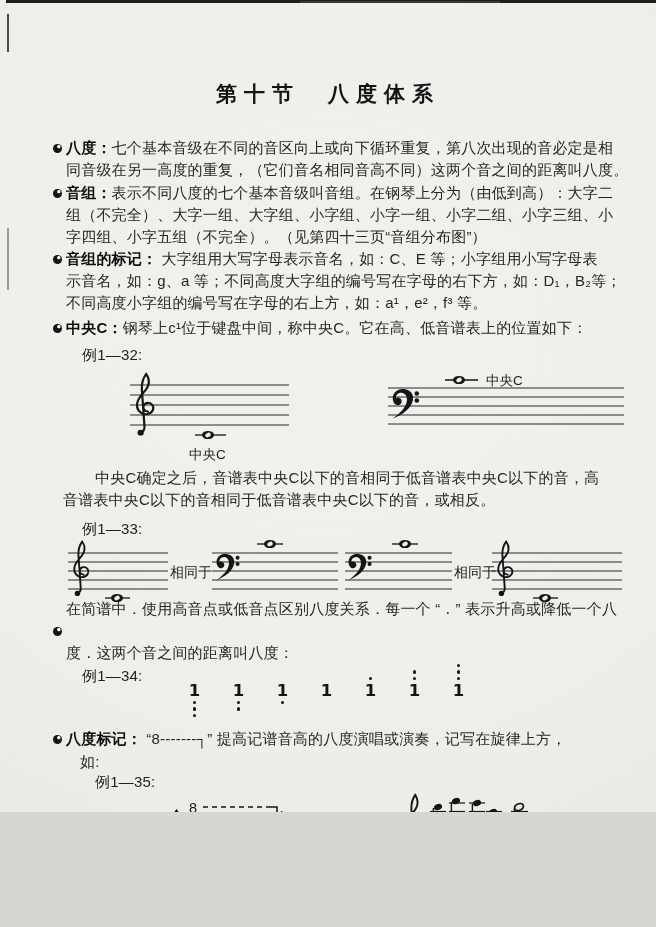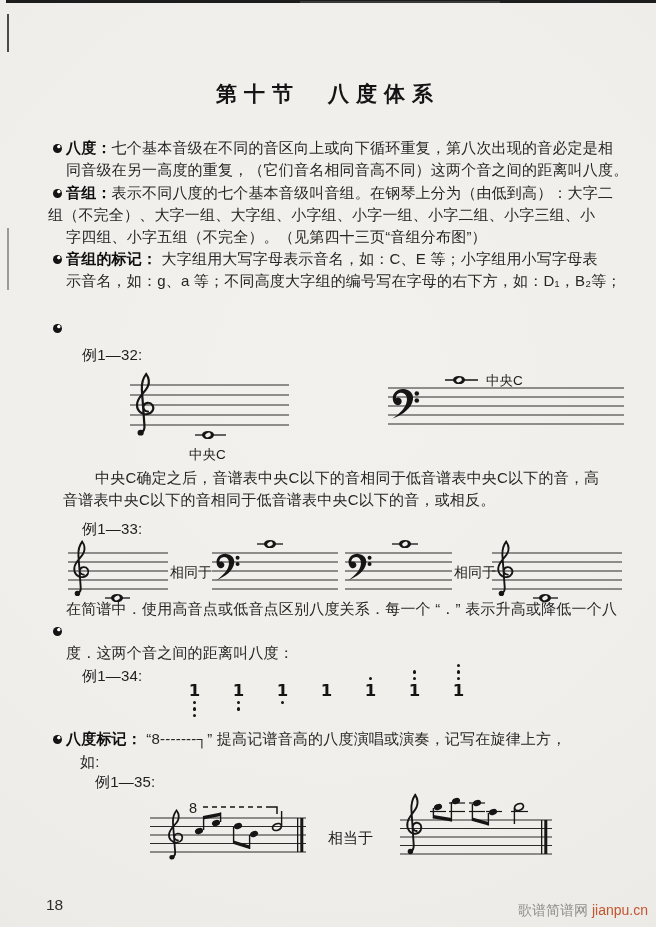--- a/index.html
+++ b/index.html
@@ -1,17 +1,17 @@
 <!DOCTYPE html>
 <html><head>
 <meta charset="utf-8">
 <style>
   html,body{margin:0;padding:0;background:#d8d6d2;}
   .page{
-    position:relative;width:656px;height:927px;overflow:hidden;
+    position:relative;width:656px;height:812px;overflow:hidden;
     background:radial-gradient(120% 90% at 50% 40%, #f3f1ed 0%, #f0eeea 55%, #e9e7e2 100%);
     font-family:"Liberation Sans",sans-serif;color:#262626;
   }
   .scan-top{position:absolute;left:6px;top:0;width:650px;height:3px;background:#1d1d1d;}
   .scan-top2{position:absolute;left:300px;top:1px;width:200px;height:2px;background:#3a3a3a;}
   .vline1{position:absolute;left:7px;top:14px;width:2px;height:38px;background:#4a4a4a;}
   .vline2{position:absolute;left:7px;top:228px;width:2px;height:62px;background:#9a9a98;}
   .title{
     position:absolute;left:0;top:80px;width:100%;text-align:center;
     font-size:21px;font-weight:bold;letter-spacing:7px;color:#141414;
@@ -47,28 +47,30 @@
   <div class="vline2"></div>
 
   <div class="title">第十节　八度体系</div>
 
   <span class="bdot" style="left:53px;top:144px"></span>
   <div class="line" style="left:66px;top:138px"><span class="term">八度：</span><span>七个基本音级在不同的音区向上或向下循环重复，第八次出现的音必定是相</span></div>
   <div class="line" style="left:66px;top:160px">同音级在另一高度的重复，（它们音名相同音高不同）这两个音之间的距离叫八度。</div>
 
   <span class="bdot" style="left:53px;top:189px"></span>
   <div class="line" style="left:66px;top:183px"><span class="term">音组：</span><span>表示不同八度的七个基本音级叫音组。在钢琴上分为（由低到高）：大字二</span></div>
-  <div class="line" style="left:48px;top:205px">组（不完全）、大字一组、大字组、小字组、小字一组、小字二组、小字三组、小</div>
+  <div class="line" style="left:66px;top:205px">组（不完全）、大字一组、大字组、小字组、小字一组、小字二组、小字三组、小</div>
   <div class="line" style="left:66px;top:227px">字四组、小字五组（不完全）。（见第四十三页“音组分布图”）</div>
 
   <span class="bdot" style="left:53px;top:255px"></span>
   <div class="line" style="left:66px;top:249px"><span class="term">音组的标记：</span><span> 大字组用大写字母表示音名，如：C、E 等；小字组用小写字母表</span></div>
   <div class="line" style="left:66px;top:271px">示音名，如：g、a 等；不同高度大字组的编号写在字母的右下方，如：D₁，B₂等；</div>
+  <div class="line" style="left:66px;top:293px">不同高度小字组的编号写在字母的右上方，如：a¹，e²，f³ 等。</div>
 
   <span class="bdot" style="left:53px;top:324px"></span>
+  <div class="line" style="left:66px;top:318px"><span class="term">中央C：</span><span>钢琴上c¹位于键盘中间，称中央C。它在高、低音谱表上的位置如下：</span></div>
 
   <div class="line exlabel" style="left:82px;top:345px">例1—32:</div>
 
   <svg class="music" style="left:0;top:365px" width="656" height="100" viewBox="0 0 656 100">
     <defs>
       <g id="treble">
         <circle cx="10.5" cy="72.5" r="3.4" fill="#151515"></circle>
         <path fill="none" stroke="#151515" stroke-width="2.4" stroke-linecap="round" d="M10.5,72.5 C14.5,71 15,68 14.6,64 L11.8,22 C11.3,14 13,8.5 16.5,3.5 C19.5,8 20.3,13.5 18.2,18.5 C15.8,24.3 8.3,29.5 6.8,37.5 C5.4,45 10.3,51.5 17,50.8 C23.2,50.1 25.8,44.2 23.2,40 C20.8,36.2 14.8,36.7 13.6,41.2 C12.7,44.7 15.2,47.6 18.4,47.6"></path>
       </g>
       <g id="bass">

